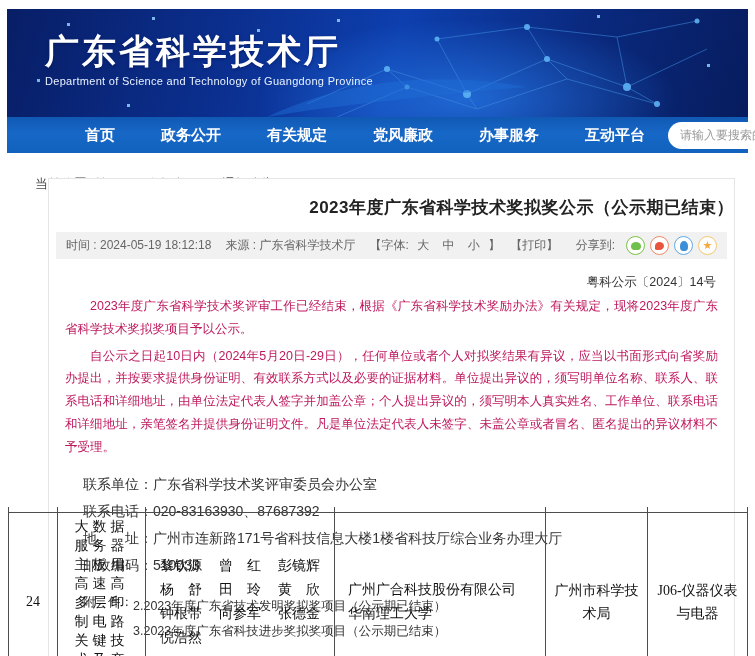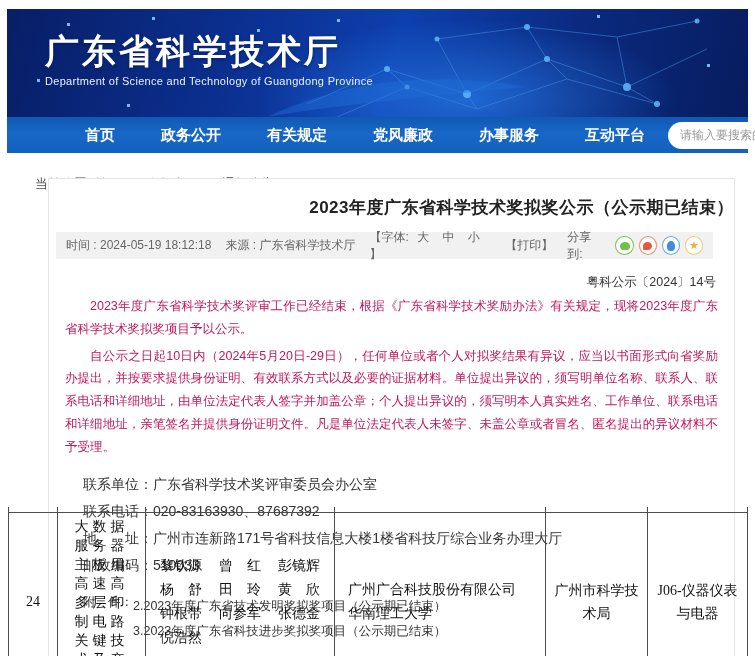--- a/index.html
+++ b/index.html
@@ -29,21 +29,21 @@
 
   
   .crumb { position:absolute; left:7px; top:175px; width:741px; font-size:13px; color:#4a4a4a; padding-left:28px; }
   .crumb a { color:#4a4a4a; text-decoration:none; cursor:pointer; }
   .crumb .sep { margin:0 5px; color:#666; }
 
   
   .card { position:absolute; left:48px; top:178px; width:687px; height:620px;
     background:#fff; border:1px solid #e5e5e5; }
   .art-title { text-align:right; font-size:17px; font-weight:bold; color:#222; margin-top:17px; letter-spacing:.5px; }
-  .meta { margin:13px 21px 0 7px; height:27px; background:#f1f1f1; display:flex; align-items:center;
+  .meta { margin:13px 7px 0 7px; height:27px; background:#f1f1f1; display:flex; align-items:center;
     font-size:12px; color:#666; padding:0 10px; }
   .meta .mitem { margin-right:14px; white-space:nowrap; }
   .meta .fsize { margin:0 5px; cursor:pointer; }
   .share { margin-left:auto; display:flex; align-items:center; }
   .share-label { margin-right:6px; }
   .sicon { width:19px; height:19px; border-radius:50%; margin-left:5px; position:relative; cursor:pointer;
     background:#fff; display:flex; align-items:center; justify-content:center; }
   .sicon.wechat { border:1px solid #7ac143; }
   .sicon.wechat i { width:10px; height:8px; background:#6fc14b; border-radius:50% 50% 45% 45%; display:block; }
   .sicon.weibo { border:1px solid #ef8a63; }

